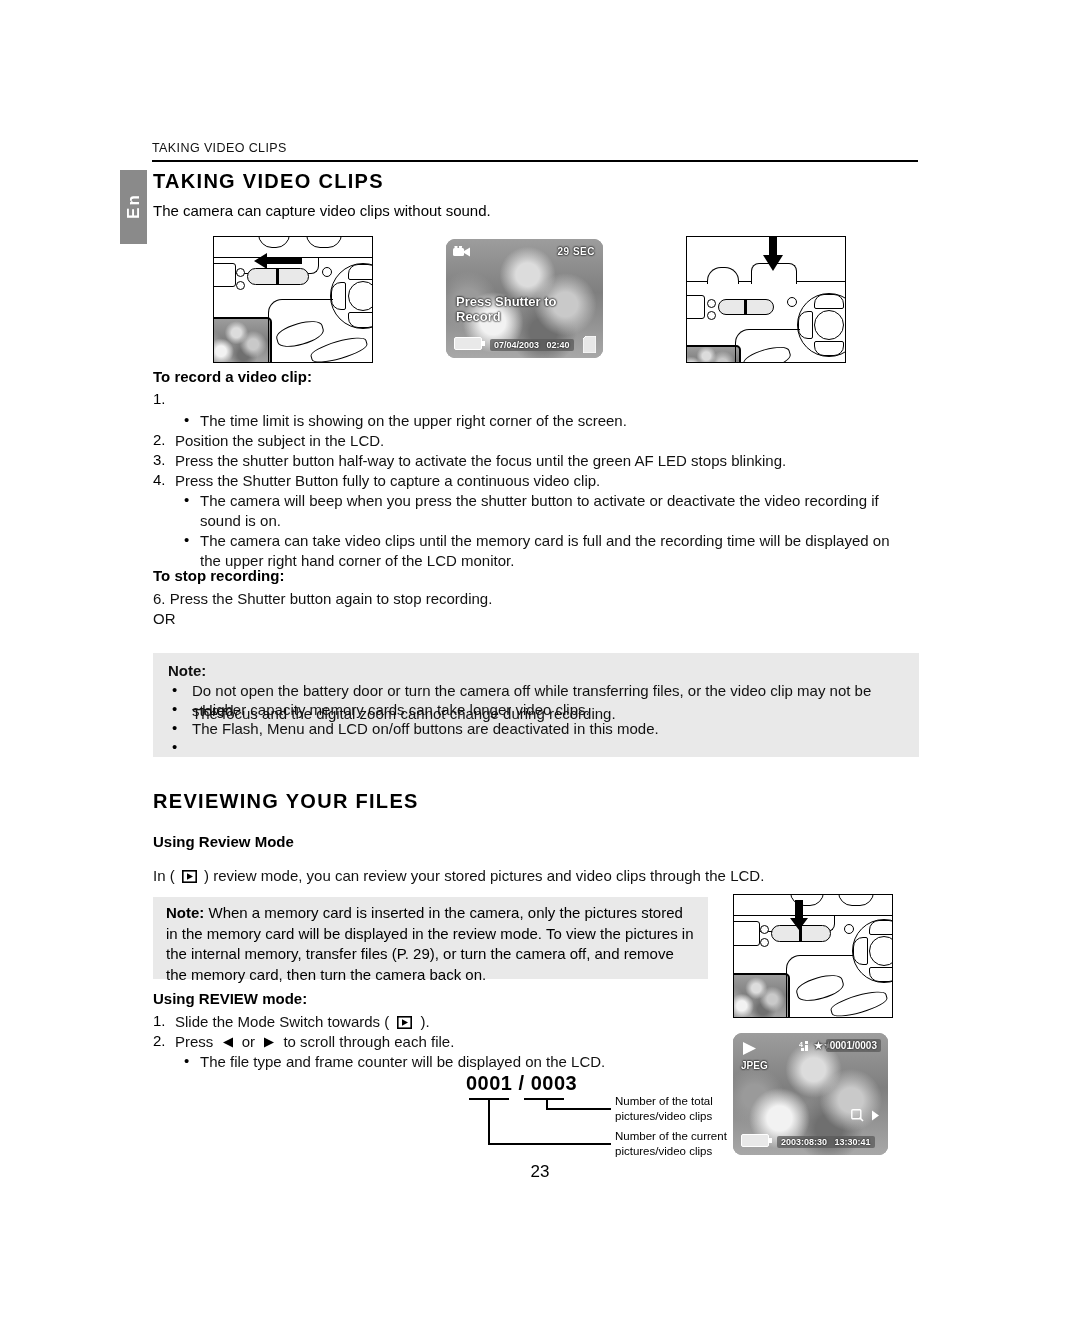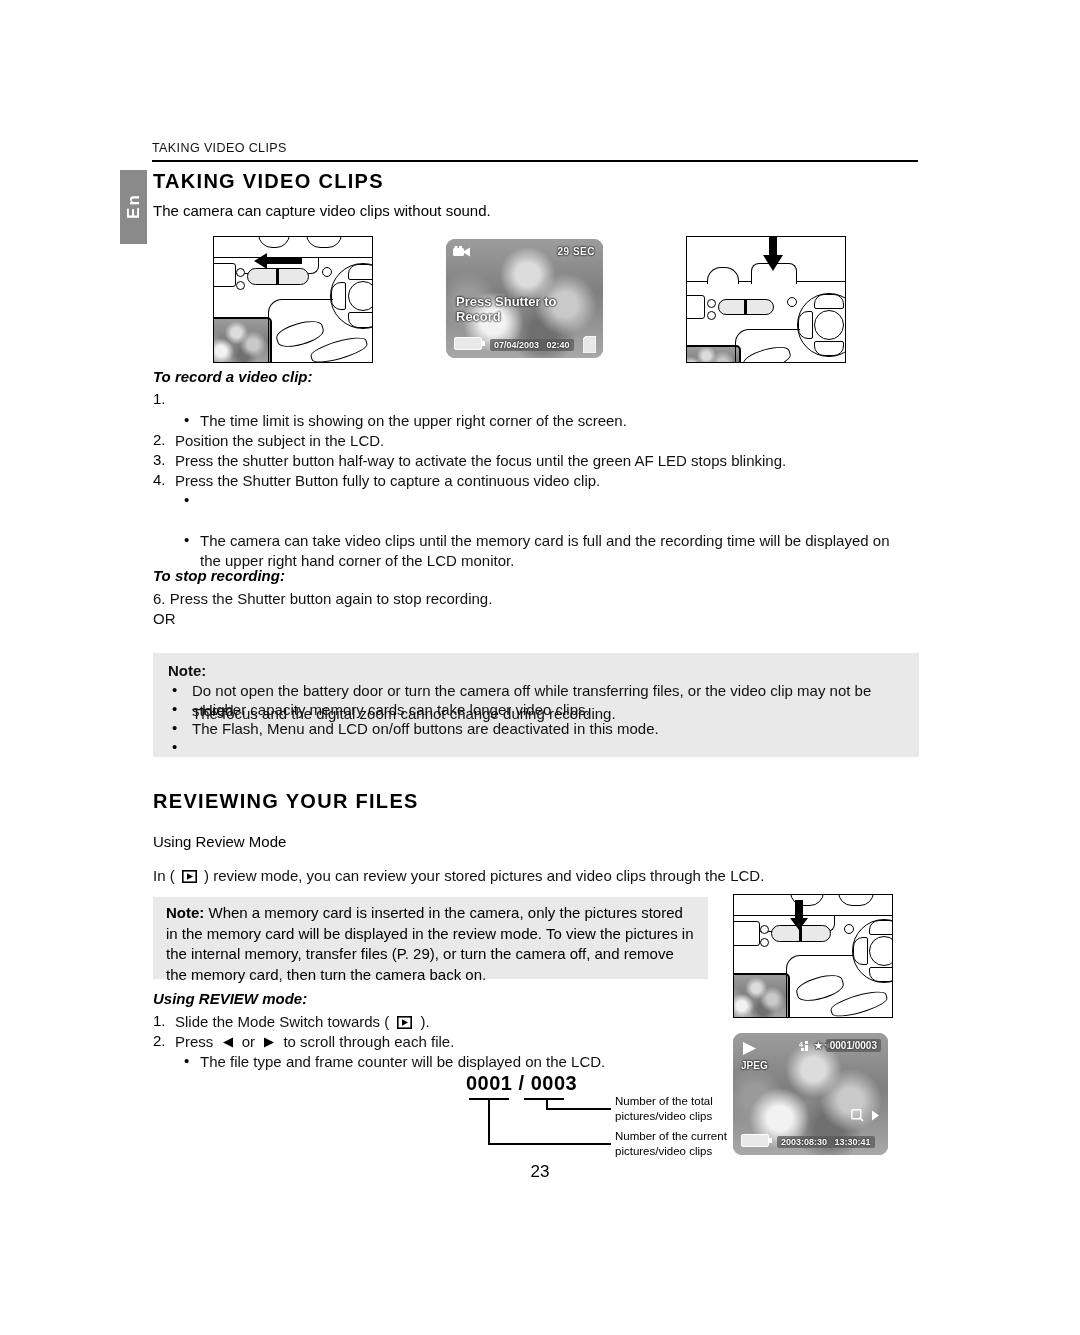--- a/index.html
+++ b/index.html
@@ -41,24 +41,24 @@
   h1.sect{
     position:absolute;margin:0;left:153px;
     font-size:20px;font-weight:bold;letter-spacing:1.3px;
   }
   .h1a{top:170px;}
   .h1b{top:790px;}
   .intro{
     position:absolute;left:153px;top:202px;font-size:15px;
   }
   .subhead{
-    position:absolute;left:153px;font-size:15px;font-weight:normal;
+    position:absolute;left:153px;font-size:15px;font-weight:bold;
   }
   .italhead{
-    position:absolute;left:153px;font-size:15px;font-weight:bold;font-style:italic;text-align:right;
+    position:absolute;left:153px;font-size:15px;font-weight:bold;text-align:right;
   }
 
   
   .tline{position:absolute;font-size:15px;line-height:20px;color:#111;}
   .num{position:absolute;font-size:15px;}
   .bul{position:absolute;font-size:15px;}
 
   
   .art{position:absolute;border:1px solid #000;background:#fff;overflow:hidden;}
   .lcdart{position:absolute;border-radius:9px;overflow:hidden;background:#8e8e8e;}
@@ -228,20 +228,21 @@
   <div class="num" style="left:153px;top:431px;">2.</div>
   <div class="tline" style="left:175px;top:431px;width:720px;">Position the subject in the LCD.</div>
 
   <div class="num" style="left:153px;top:451px;">3.</div>
   <div class="tline" style="left:175px;top:451px;width:740px;">Press the shutter button half-way to activate the focus until the green AF LED stops blinking.</div>
 
   <div class="num" style="left:153px;top:471px;">4.</div>
   <div class="tline" style="left:175px;top:471px;width:740px;">Press the Shutter Button fully to capture a continuous video clip.</div>
 
   <div class="bul" style="left:184px;top:491px;">•</div>
+  <div class="tline" style="left:200px;top:491px;width:700px;">The camera will beep when you press the shutter button to activate or deactivate the video recording if sound is on.</div>
 
   <div class="bul" style="left:184px;top:531px;">•</div>
   <div class="tline" style="left:200px;top:531px;width:700px;">The camera can take video clips until the memory card is full and the recording time will be displayed on the upper right hand corner of the LCD monitor.</div>
 
   <div class="italhead" style="top:567px;">To stop recording:</div>
   <div class="tline" style="left:153px;top:589px;width:740px;">6. Press the Shutter button again to stop recording.</div>
   <div class="tline" style="left:153px;top:609px;">OR</div>
 
   <div class="notebox" style="left:153px;top:653px;width:766px;height:104px;"></div>
   <div class="tline noteTitle" style="left:168px;top:661px;">Note:</div>

